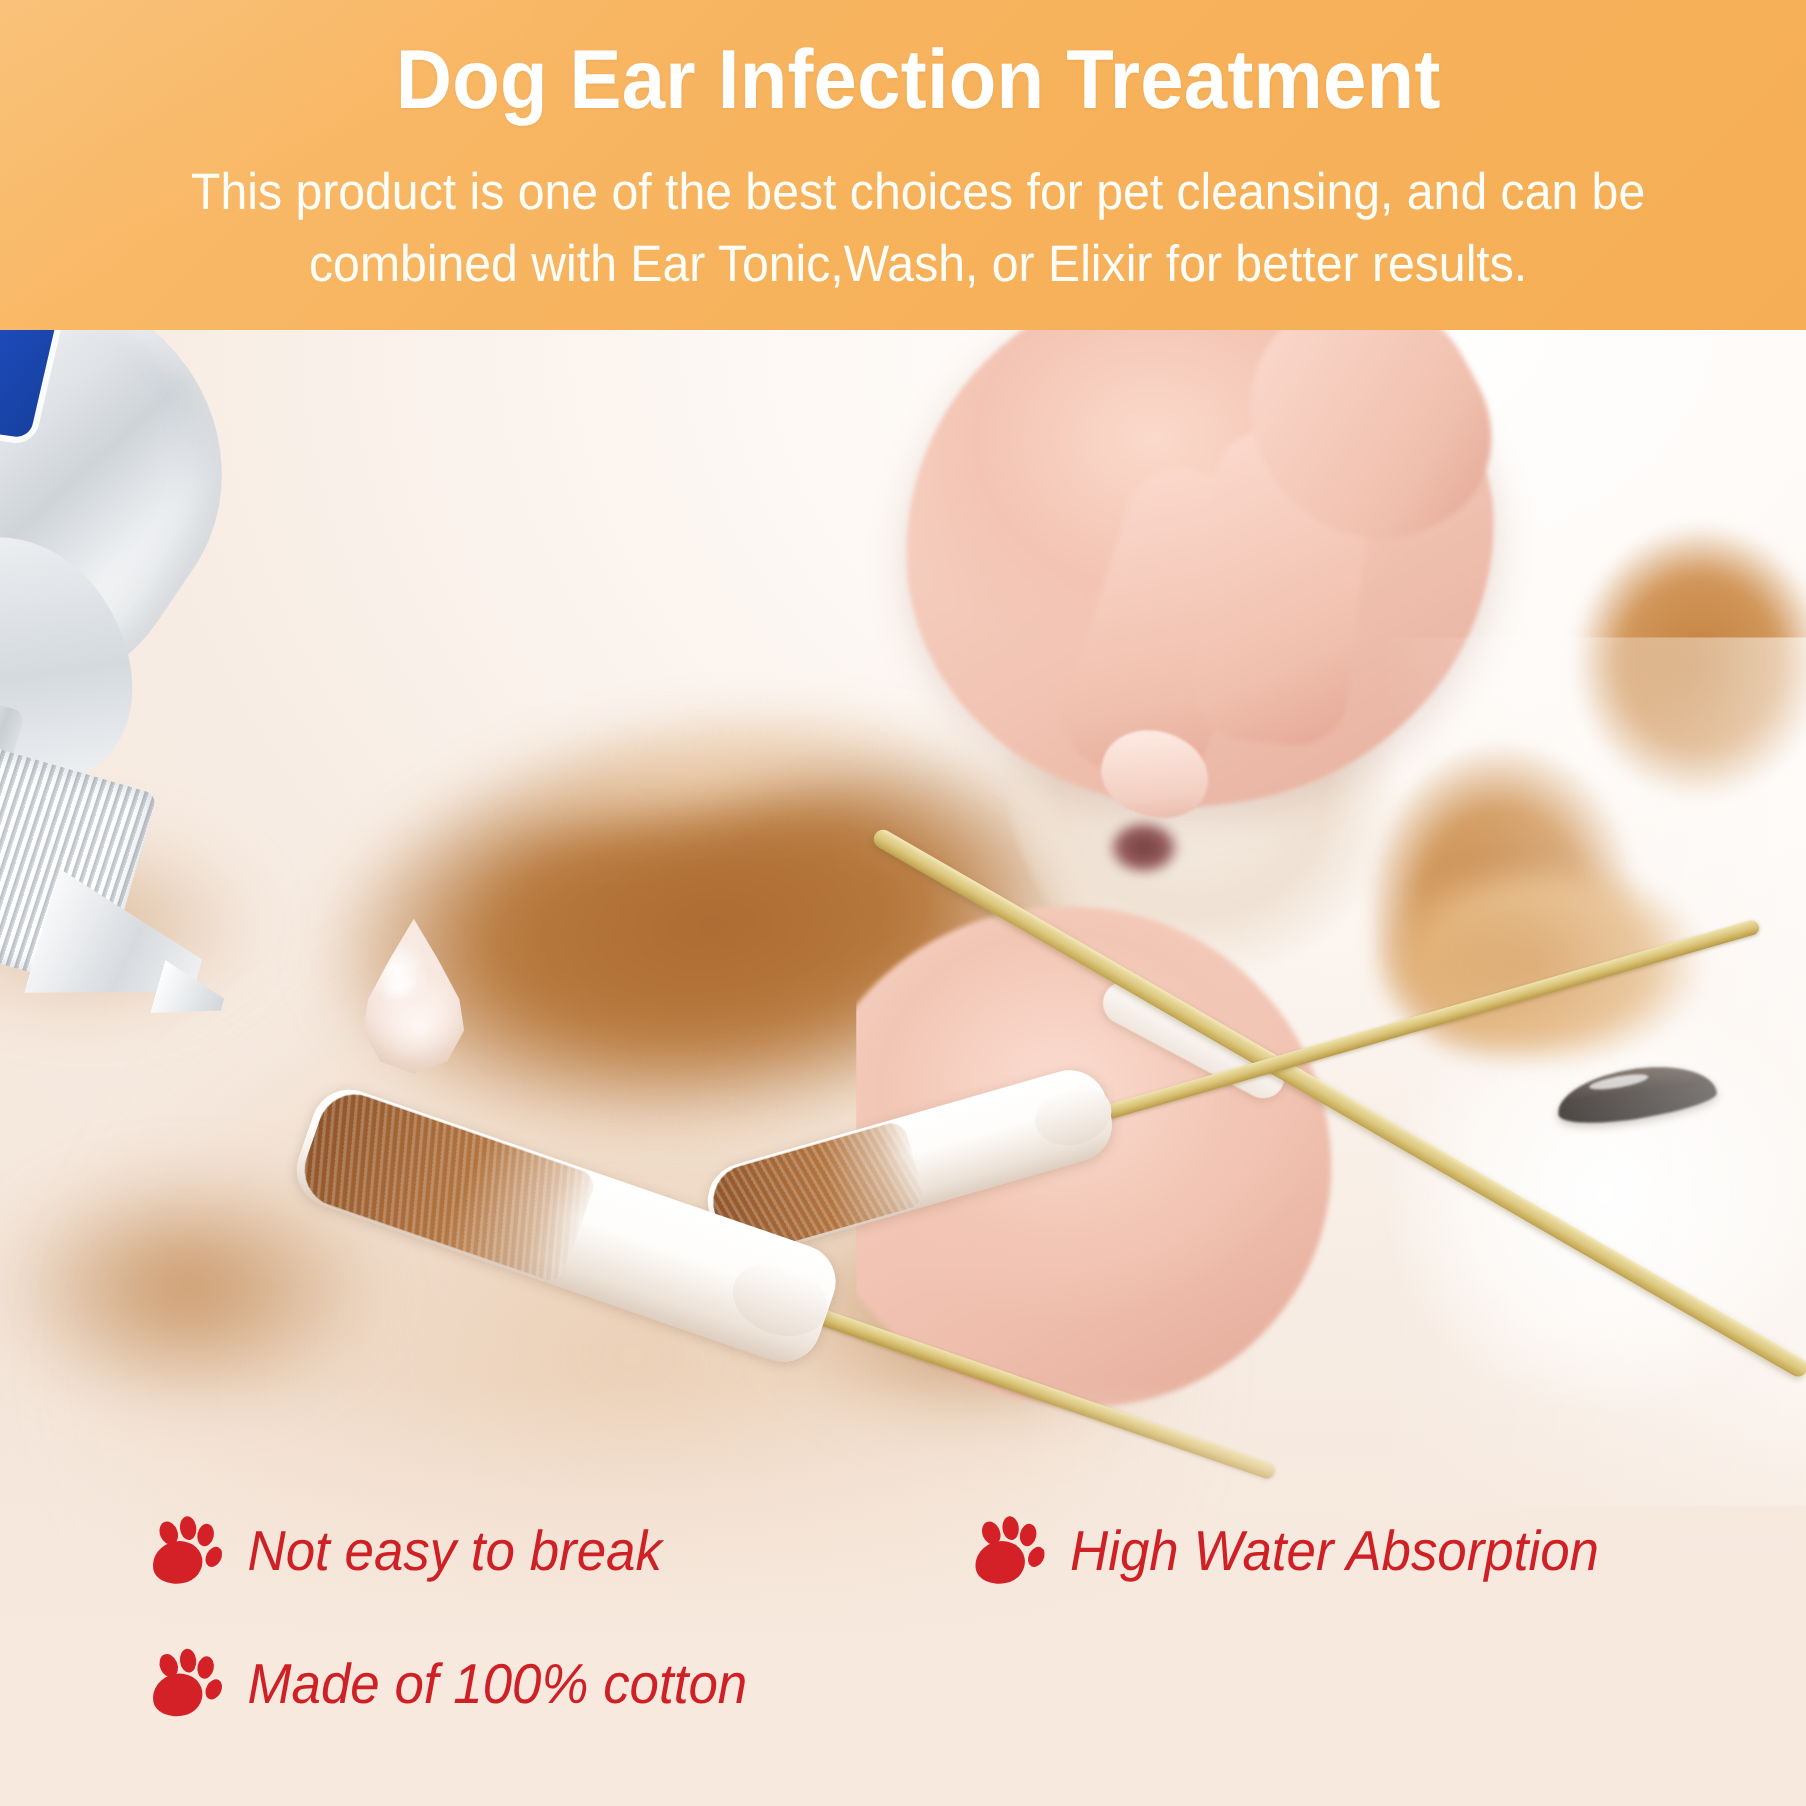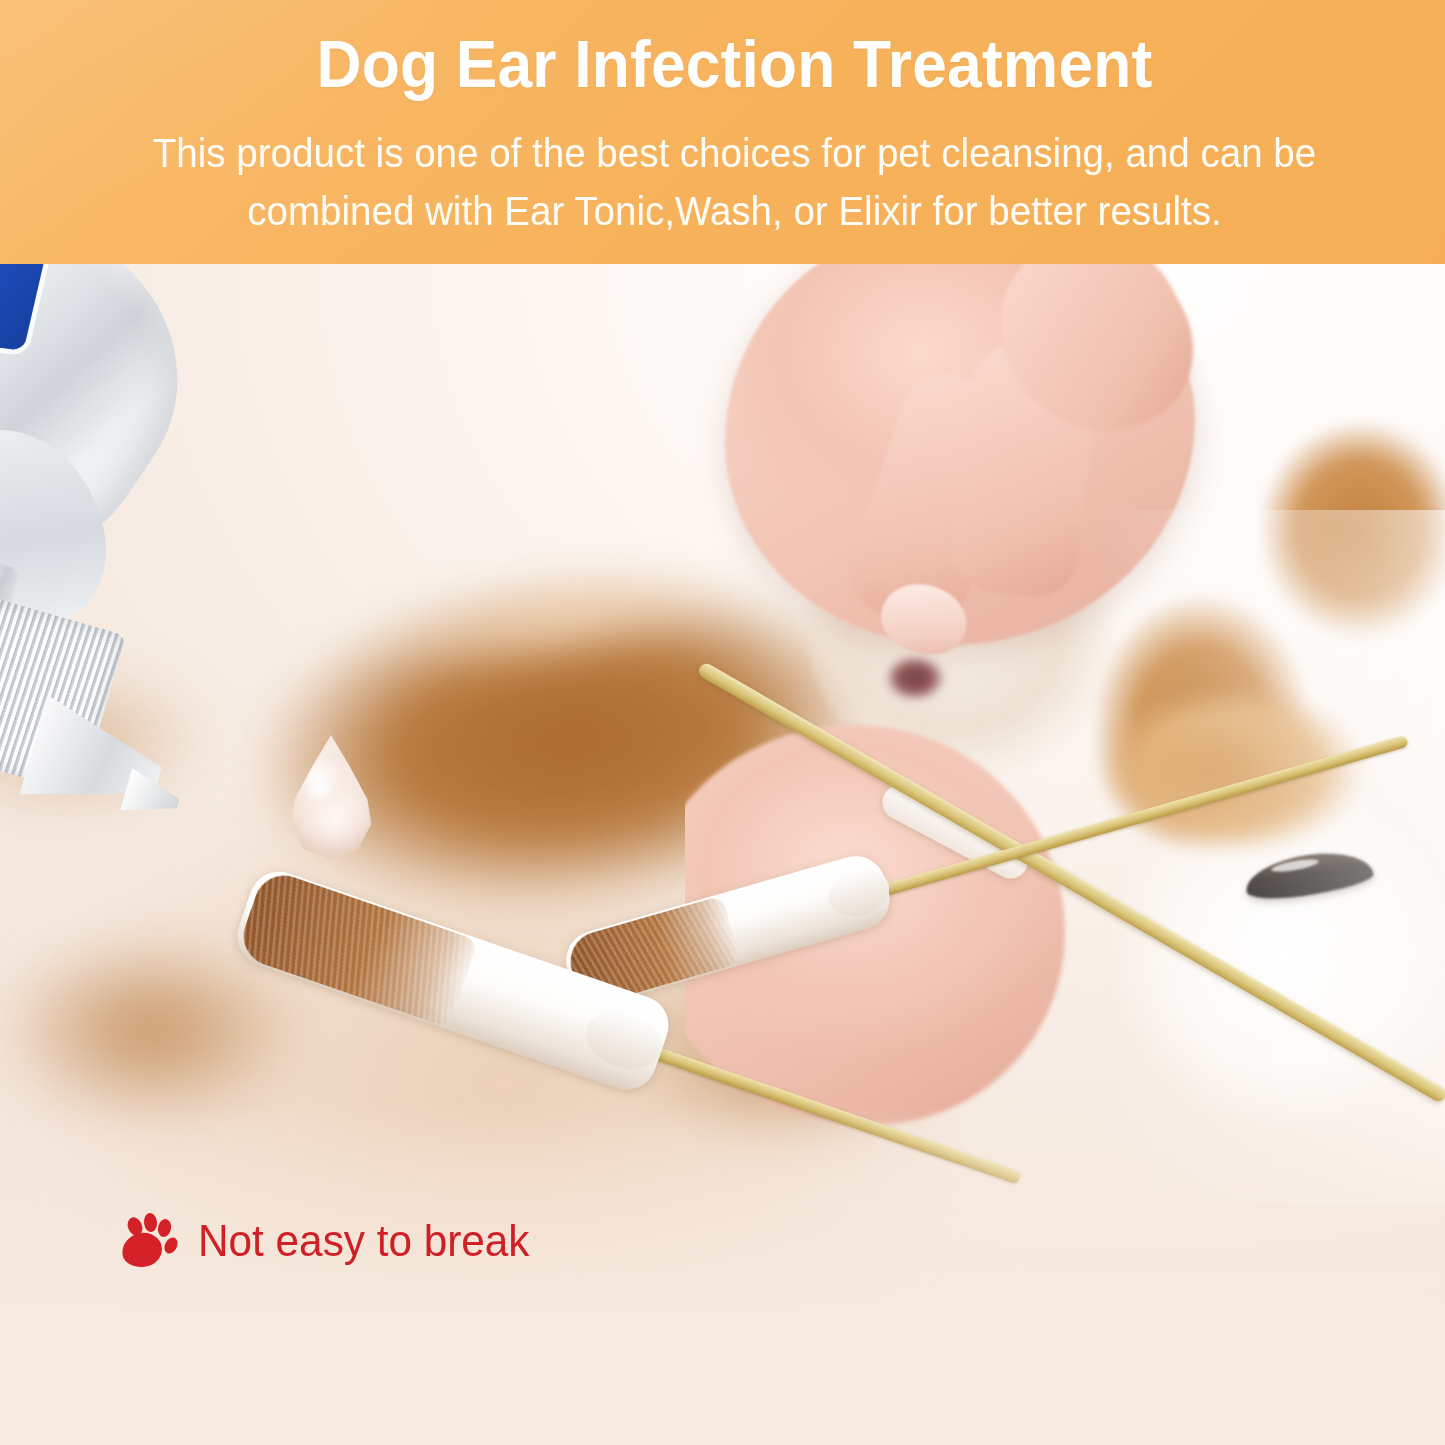--- a/index.html
+++ b/index.html
@@ -347,21 +347,21 @@
   }
   .banner-sub{
     position:absolute;left:60px;right:60px;top:124px;
     text-align:center;color:#fffdf8;
     font-size:41px;line-height:1.42;font-weight:400;
     transform:scaleX(.94);
   }
 
   
   .features{
-    position:absolute;left:0;bottom:0;width:1445px;height:250px;
+    position:absolute;left:0;bottom:0;width:1445px;height:250px;font-style:italic;
   }
   .feat-grid{
     position:absolute;left:120px;right:60px;top:18px;
     display:grid;grid-template-columns:640px 1fr;
     row-gap:52px;column-gap:18px;
   }
   .feat{display:flex;align-items:center;gap:22px;}
   .feat-label{
     color:#cf2026;font-size:45px;line-height:1;
     transform:scaleX(.94);transform-origin:left center;
@@ -473,19 +473,39 @@
         <div class="paw">
           <div class="pad"></div>
           <div class="toe t1"></div>
           <div class="toe t2"></div>
           <div class="toe t3"></div>
           <div class="toe t4"></div>
         </div>
         <div class="feat-label">Not easy to break</div>
       </div>
 
-
+      <div class="feat">
+        <div class="paw">
+          <div class="pad"></div>
+          <div class="toe t1"></div>
+          <div class="toe t2"></div>
+          <div class="toe t3"></div>
+          <div class="toe t4"></div>
+        </div>
+        <div class="feat-label">High Water Absorption</div>
+      </div>
+
+      <div class="feat">
+        <div class="paw">
+          <div class="pad"></div>
+          <div class="toe t1"></div>
+          <div class="toe t2"></div>
+          <div class="toe t3"></div>
+          <div class="toe t4"></div>
+        </div>
+        <div class="feat-label">Made of 100% cotton</div>
+      </div>
 
 
     </div>
   </div>
 
 </div>
 
 </body></html>

